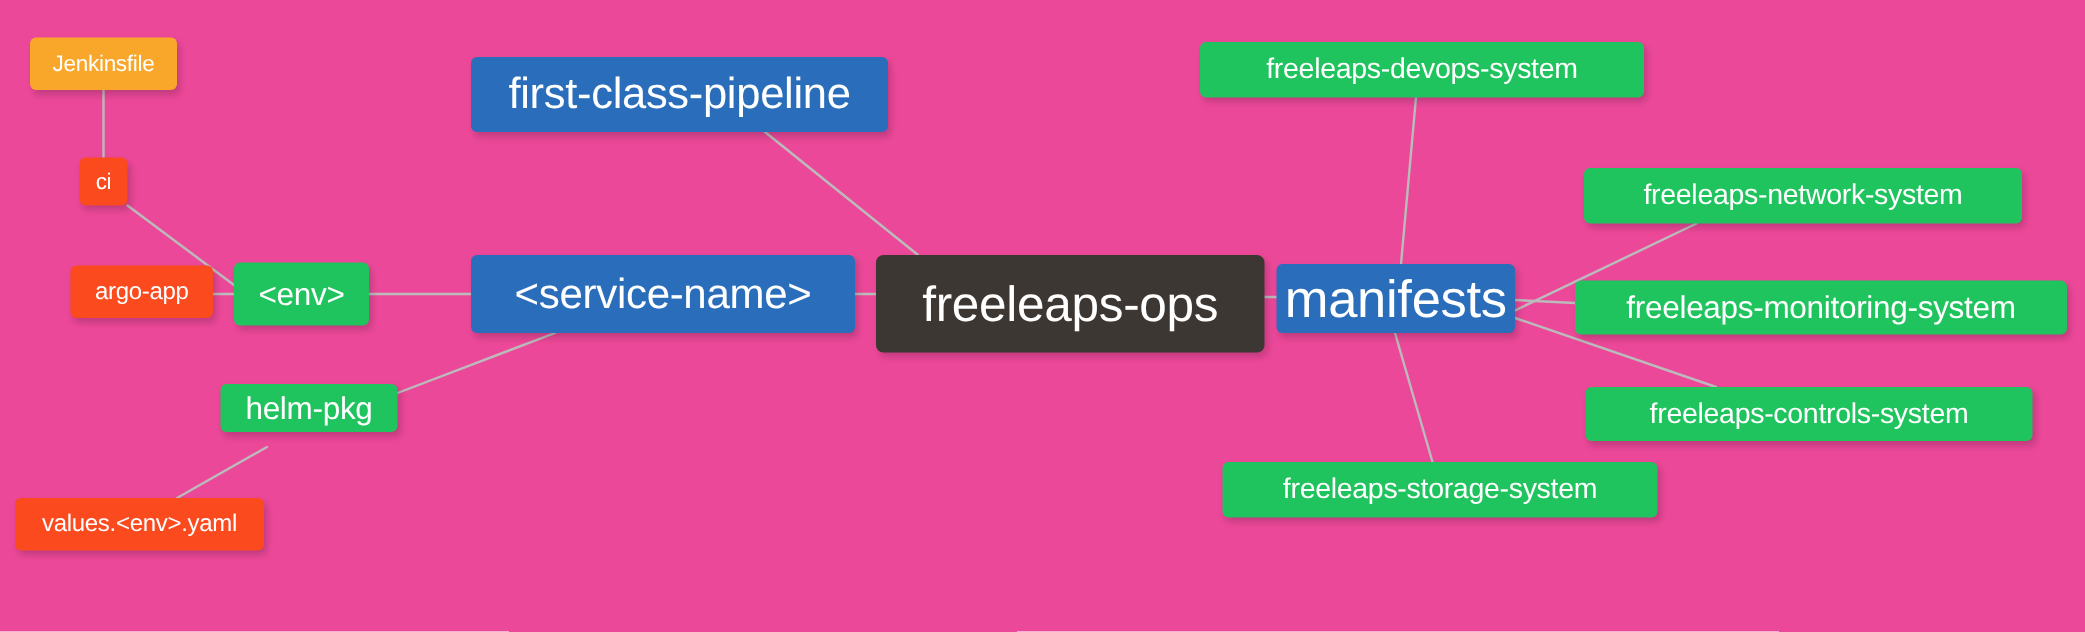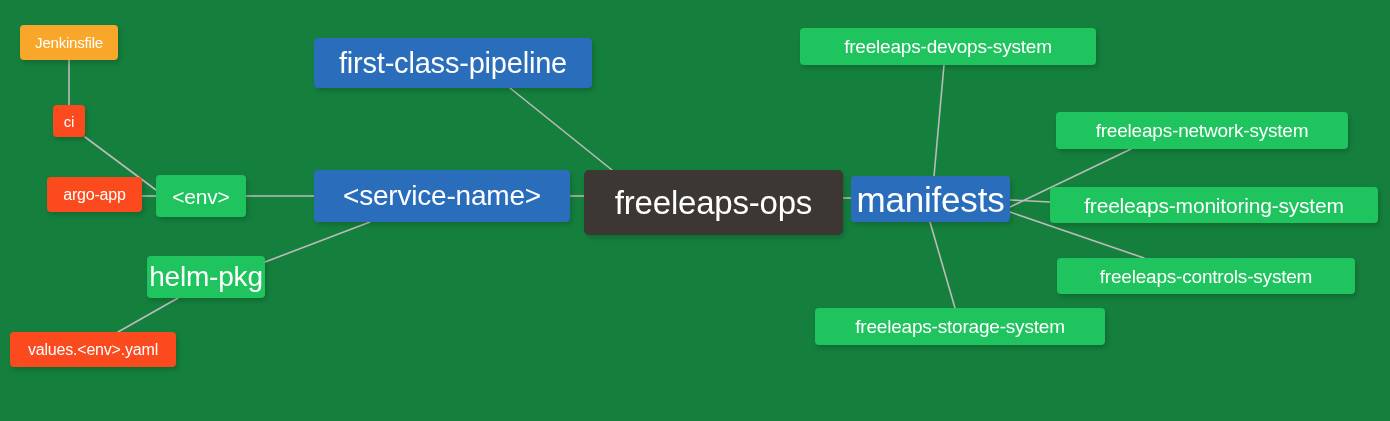--- a/index.html
+++ b/index.html
@@ -8,21 +8,21 @@
     background: #ffffff;
   }
   body {
     font-family: "Liberation Sans", sans-serif;
     -webkit-font-smoothing: antialiased;
   }
   #mindmap {
     position: relative;
     width: 1390px;
     height: 421px;
-    background: #15803d;
+    background: #ec4899;
     overflow: hidden;
   }
   #edges {
     position: absolute;
     left: 0;
     top: 0;
     width: 1390px;
     height: 421px;
     pointer-events: none;
   }
@@ -67,21 +67,21 @@
       <line x1="1010" y1="207" x2="1131" y2="149" stroke="#bbbbbb" stroke-width="1.6" stroke-linecap="round"></line>
       <line x1="1010" y1="200" x2="1050" y2="202" stroke="#bbbbbb" stroke-width="1.6" stroke-linecap="round"></line>
       <line x1="1010" y1="212" x2="1144" y2="258" stroke="#bbbbbb" stroke-width="1.6" stroke-linecap="round"></line>
       <line x1="930" y1="222" x2="955" y2="308" stroke="#bbbbbb" stroke-width="1.6" stroke-linecap="round"></line>
     </svg>
   <div id="node-layer">
       <div class="node amber" style="left: 20px; top: 25px; width: 98px; height: 35px; font-size: 15px;">Jenkinsfile</div>
       <div class="node red" style="left: 53px; top: 105px; width: 32px; height: 32px; font-size: 15px;">ci</div>
       <div class="node red" style="left: 31px; top: 177px; width: 95px; height: 35px; font-size: 16px; margin-left: 16px;">argo-app</div>
       <div class="node green" style="left: 156px; top: 175px; width: 90px; height: 42px; font-size: 21px;">&lt;env&gt;</div>
-      <div class="node green" style="left: 147px; top: 256px; width: 118px; height: 42px; font-size: 28px;">helm-pkg</div>
+      <div class="node green" style="left: 147px; top: 256px; width: 118px; height: 32px; font-size: 21px;">helm-pkg</div>
       <div class="node red" style="left: 10px; top: 332px; width: 166px; height: 35px; font-size: 16px;">values.&lt;env&gt;.yaml</div>
       <div class="node blue" style="left: 314px; top: 38px; width: 278px; height: 50px; font-size: 29px;">first-class-pipeline</div>
       <div class="node blue" style="left: 314px; top: 170px; width: 256px; height: 52px; font-size: 28px;">&lt;service-name&gt;</div>
       <div class="node root" style="left: 584px; top: 170px; width: 259px; height: 65px; font-size: 33px;">freeleaps-ops</div>
       <div class="node blue" style="left: 851px; top: 176px; width: 159px; height: 46px; font-size: 35px;">manifests</div>
       <div class="node green" style="left: 800px; top: 28px; width: 296px; height: 37px; font-size: 19px;">freeleaps-devops-system</div>
       <div class="node green" style="left: 1056px; top: 112px; width: 292px; height: 37px; font-size: 19px;">freeleaps-network-system</div>
       <div class="node green" style="left: 1050px; top: 187px; width: 328px; height: 36px; font-size: 21px;">freeleaps-monitoring-system</div>
       <div class="node green" style="left: 1057px; top: 258px; width: 298px; height: 36px; font-size: 19px;">freeleaps-controls-system</div>
       <div class="node green" style="left: 815px; top: 308px; width: 290px; height: 37px; font-size: 19px;">freeleaps-storage-system</div>

